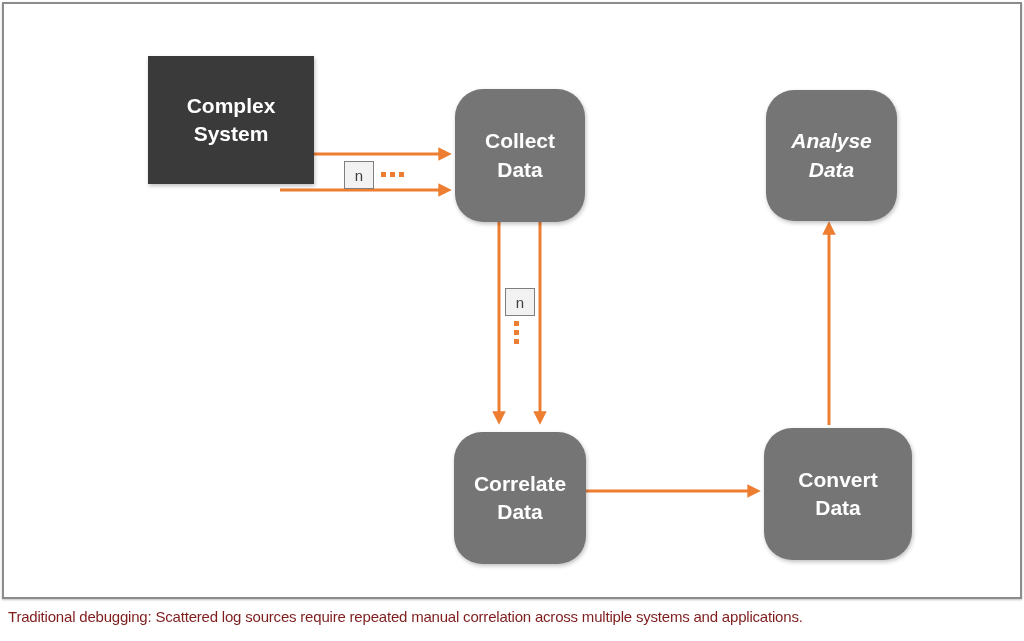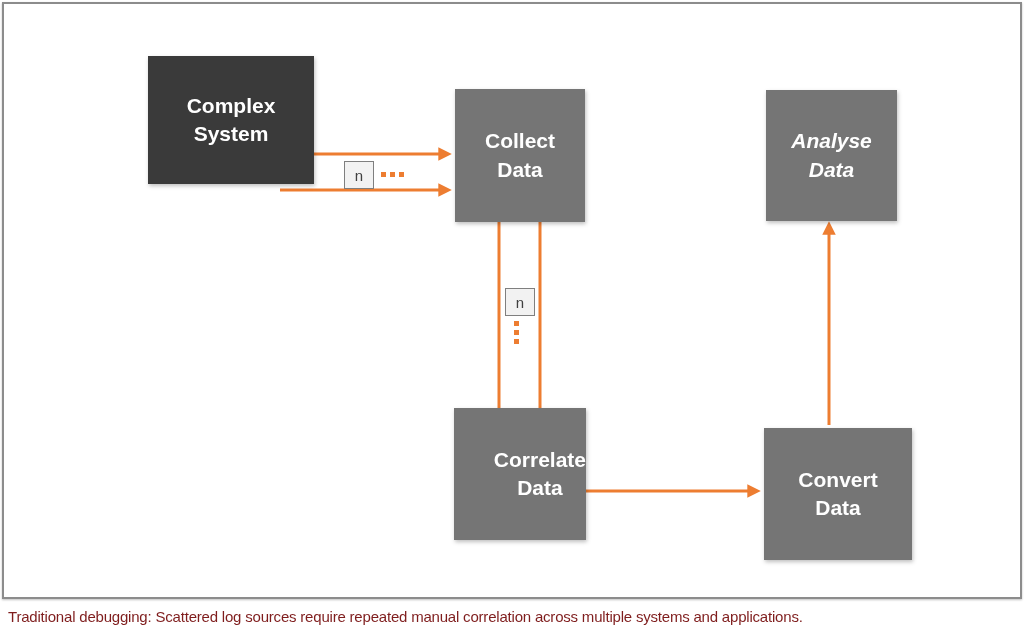--- a/index.html
+++ b/index.html
@@ -31,25 +31,25 @@
     position:absolute;
     display:flex;align-items:center;justify-content:center;
     text-align:center;
     color:#ffffff;
     font-size:21px;font-weight:600;
     line-height:1.35;
     white-space:pre-line;
     box-shadow:1px 2px 4px rgba(0,0,0,0.25);
   }
   .node.dark{background:var(--dark-node);}
-  .node.gray{background:var(--gray-node);}
+  .node.gray{background:var(--gray-node);border-radius:28px;}
   .node-complex{left:128px;top:52px;width:166px;height:128px;margin-left:16px;}
   .node-collect{left:451px;top:85px;width:130px;height:133px;}
   .node-analyse{left:762px;top:86px;width:131px;height:131px;font-style:italic;}
-  .node-correlate{left:450px;top:404px;width:132px;height:132px;justify-content:flex-end;}
+  .node-correlate{left:450px;top:428px;width:132px;height:132px;}
   .node-convert{left:760px;top:424px;width:148px;height:132px;}
   .arrows{position:absolute;left:0;top:0;width:1020px;height:597px;}
   .n-badge{
     position:absolute;
     width:30px;height:28px;
     background:var(--badge-fill);
     border:1.5px solid var(--badge-border);
     color:#404040;
     font-size:15px;
     display:flex;align-items:center;justify-content:center;

